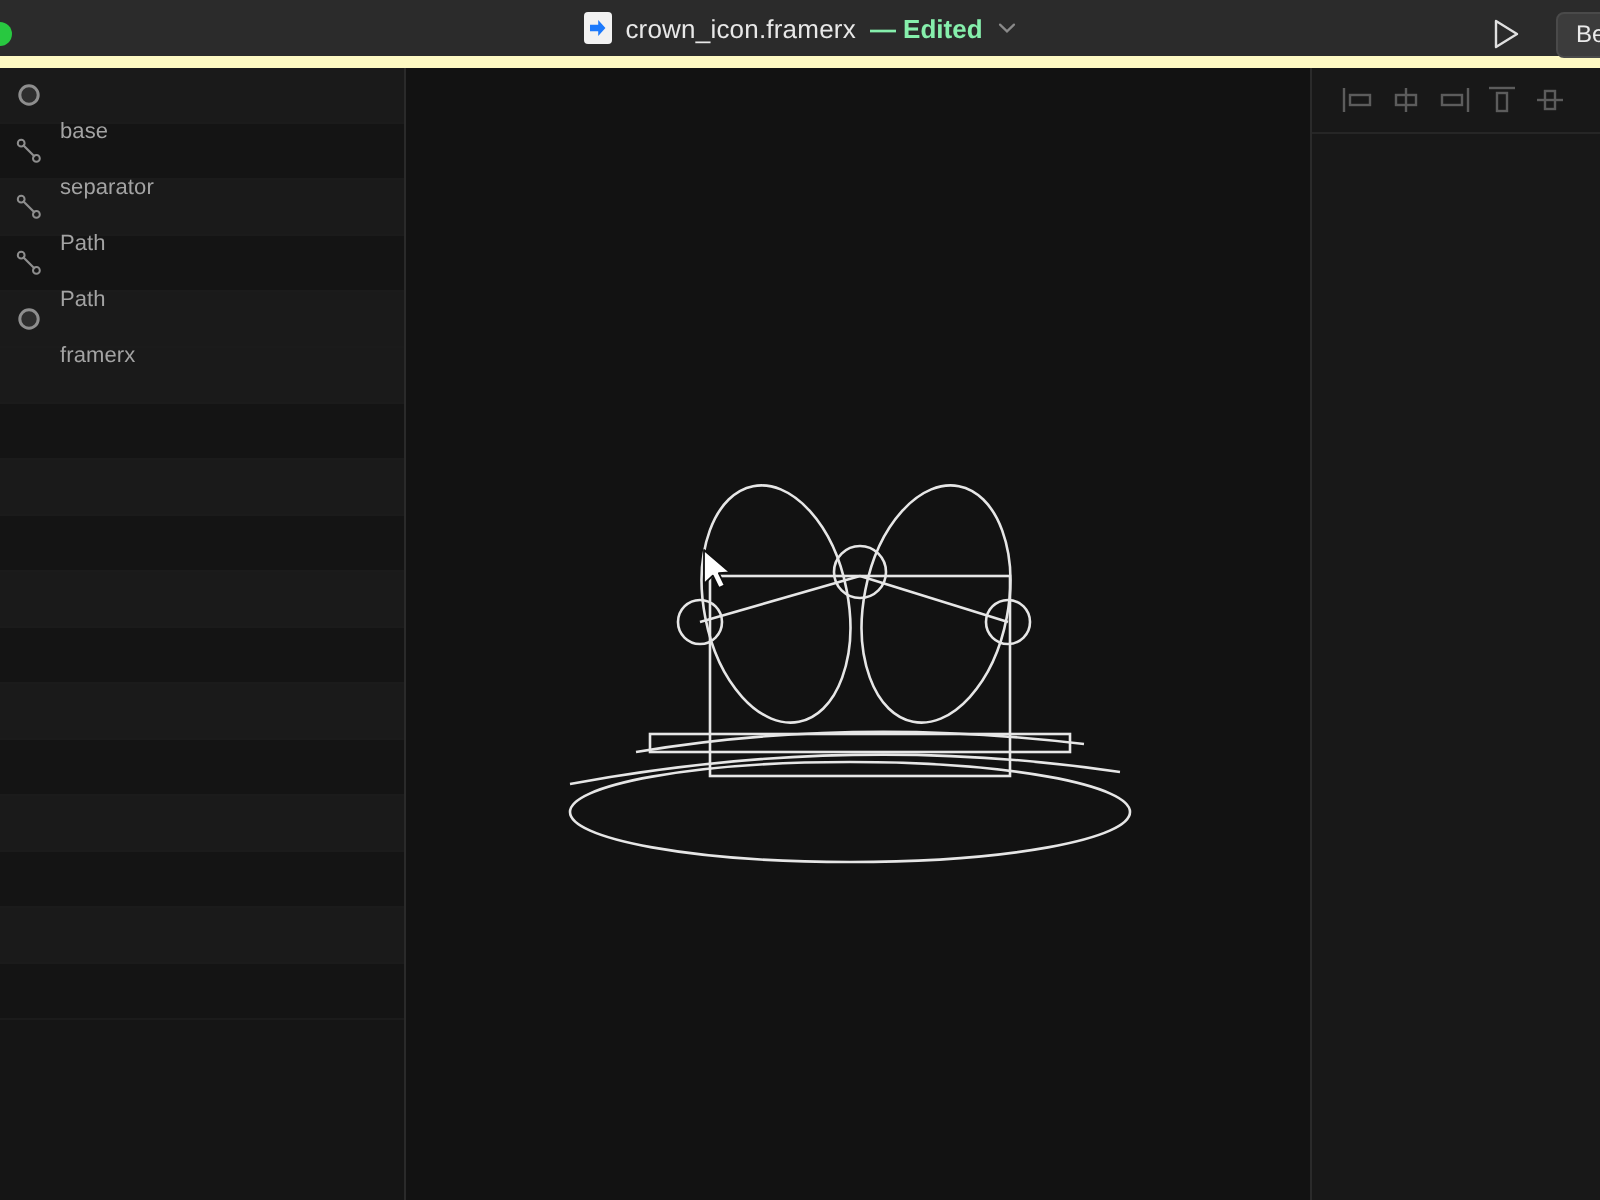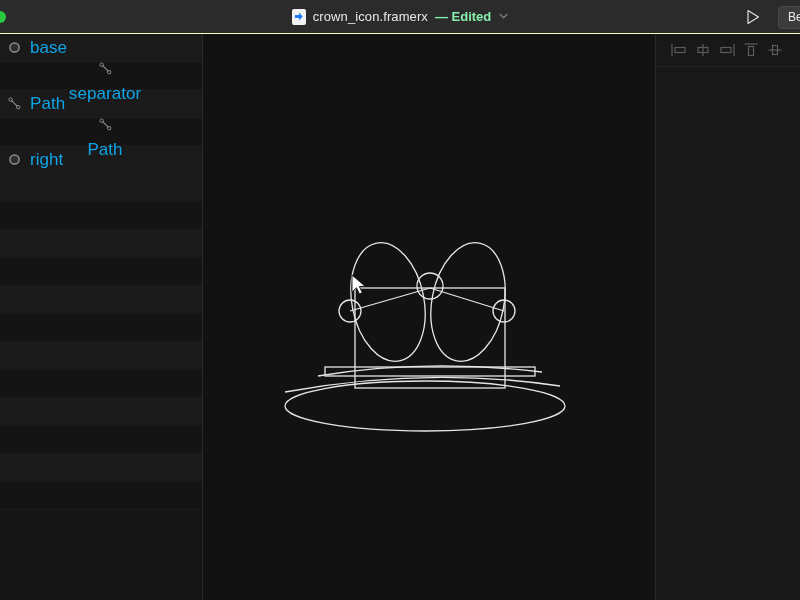--- a/index.html
+++ b/index.html
@@ -16,21 +16,21 @@
     background:#111111;
     display:flex; flex-direction:column;
   }
 
   
   .titlebar {
     position:relative;
     height:34px; min-height:34px;
     background:#2b2b2b;
     display:flex; align-items:center;
-    border-bottom:1px solid #fef9c3;
+    border-bottom:6px solid #fef9c3;
   }
   .traffic-lights {
     position:absolute; left:-6px; top:11px;
     display:flex; gap:8px;
   }
   .light { width:12px; height:12px; border-radius:50%; }
   .light.green { background:#28c840; }
 
   .title-center {
     position:absolute; left:0; right:0;
@@ -94,23 +94,23 @@
     overflow:hidden;
   }
   .layer-row {
     height:28px;
     display:flex; align-items:center;
     padding-left:8px;
     gap:9px;
     border-bottom:1px solid #1b1b1b;
   }
   .layer-row.odd  { background:#1a1a1a; }
-  .layer-row.even { background:#141414;flex-direction:column; }
+  .layer-row.even { background:#141414; }
   .layer-label {
-    font-size:17px; color:#0ea5e9; letter-spacing:0.05px;
+    font-size:11px; color:#a3a3a3; letter-spacing:0.05px;margin-top:36px;
   }
   .layer-icon {
     width:13px; height:13px;
     display:flex; align-items:center; justify-content:center;
     flex:0 0 13px;
   }
   .layer-icon svg { display:block; }
 
   
   .canvas {
@@ -212,21 +212,21 @@
             </svg>
           </span>
           <span class="layer-label">Path</span>
         </div>
         <div class="layer-row odd">
           <span class="layer-icon">
             <svg width="13" height="13" viewBox="0 0 13 13" fill="none">
               <circle cx="6.5" cy="6.5" r="4.6" stroke="#8e8e8e" stroke-width="1.5" fill="#2e2e2e"></circle>
             </svg>
           </span>
-          <span class="layer-label">right</span>
+          <span class="layer-label">framerx</span>
         </div>
         <div class="layer-row odd"></div>
         <div class="layer-row even"></div>
         <div class="layer-row odd"></div>
         <div class="layer-row even"></div>
         <div class="layer-row odd"></div>
         <div class="layer-row even"></div>
         <div class="layer-row odd"></div>
         <div class="layer-row even"></div>
         <div class="layer-row odd"></div>

